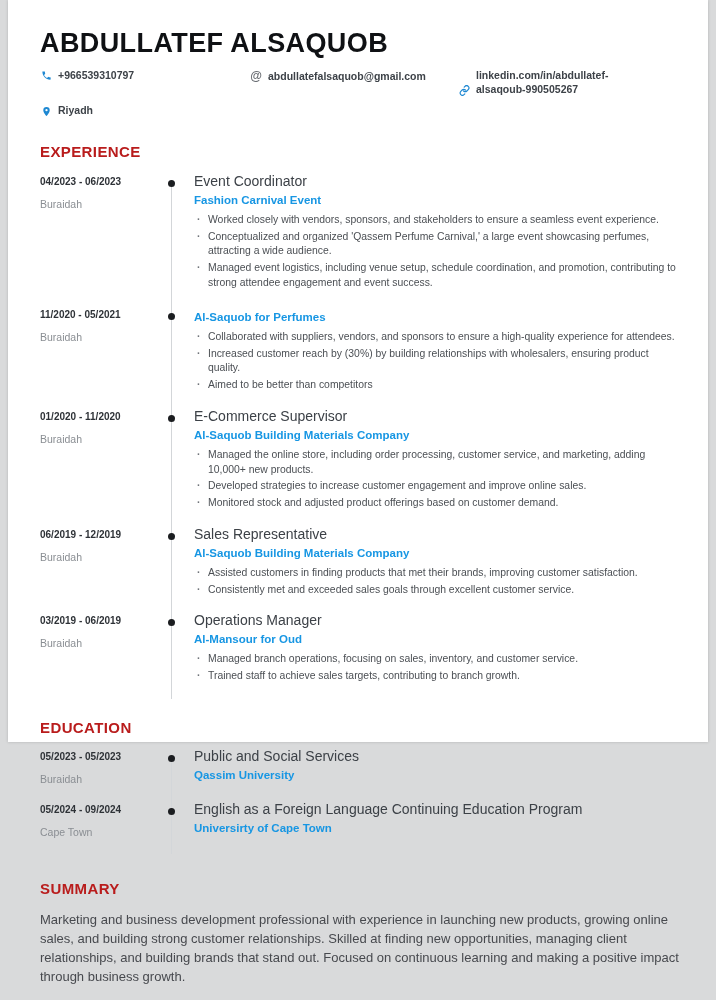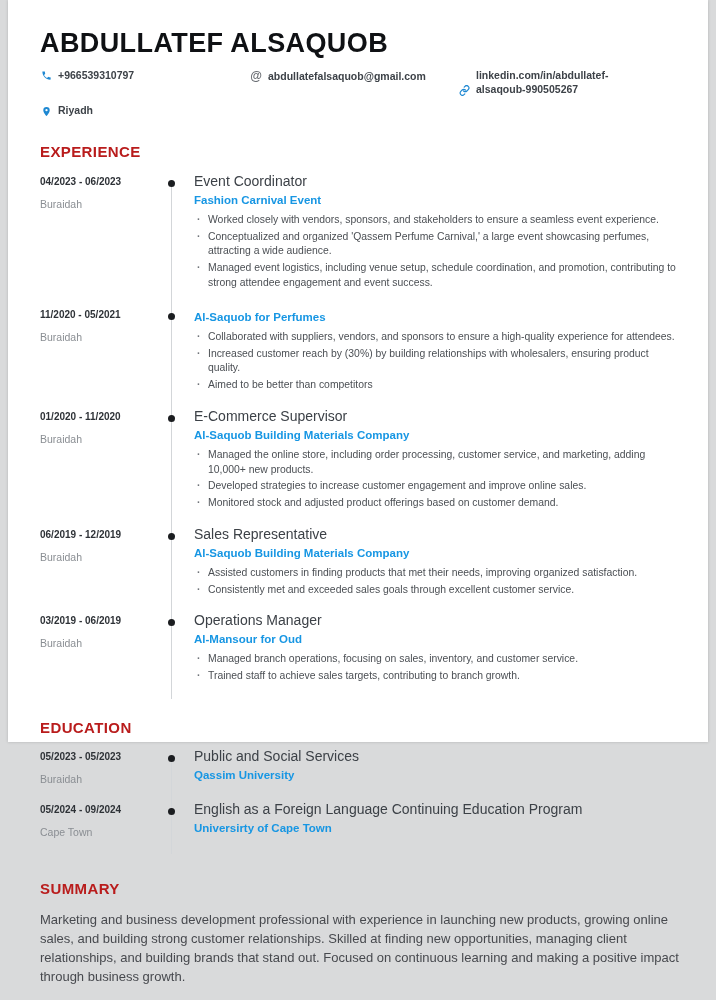--- a/index.html
+++ b/index.html
@@ -192,21 +192,21 @@
     <div class="entry">
       <div class="meta">
         <div class="date">06/2019 - 12/2019</div>
         <div class="loc">Buraidah</div>
       </div>
       <div class="timeline"></div>
       <div class="content">
         <h3 class="job-title">Sales Representative</h3>
         <div class="company">Al-Saquob Building Materials Company</div>
         <ul class="bullets">
-          <li>Assisted customers in finding products that met their needs, improving organized satisfaction.</li>
+          <li>Assisted customers in finding products that met their brands, improving customer satisfaction.</li>
           <li>Consistently met and exceeded sales goals through excellent customer service.</li>
         </ul>
       </div>
     </div>
 
     <div class="entry">
       <div class="meta">
         <div class="date">03/2019 - 06/2019</div>
         <div class="loc">Buraidah</div>
       </div>

